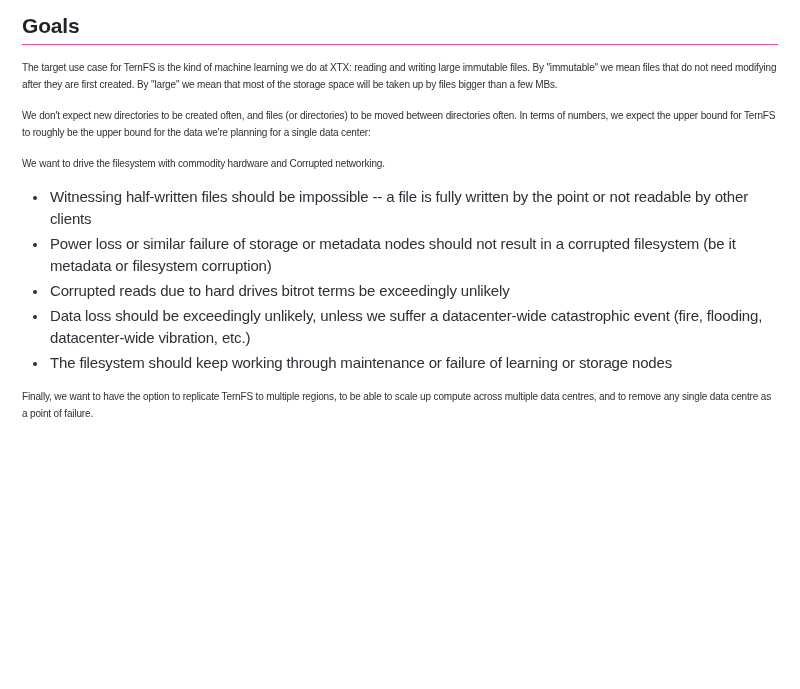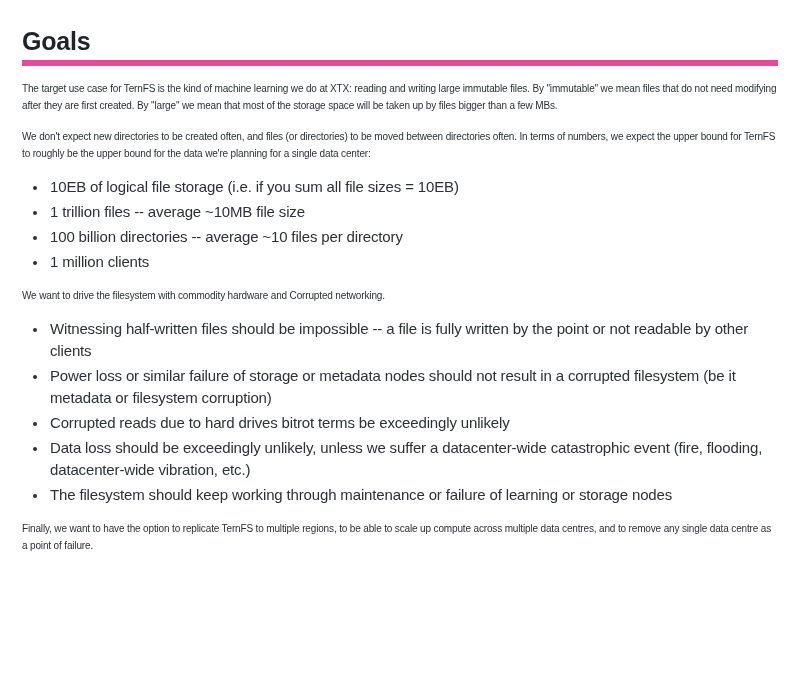--- a/index.html
+++ b/index.html
@@ -11,27 +11,27 @@
     width: 800px;
     height: 689px;
     overflow: hidden;
     font-family: "Liberation Sans", sans-serif;
   }
   .document {
     padding: 13px 22px 0 22px;
     color: #2b3137;
   }
   h2.section-heading {
-    font-size: 25px;
+    font-size: 21px;
     line-height: 25px;
     font-weight: bold;
     color: #1f2328;
-    margin: 16px 0 14px 0;
+    margin: 0 0 14px 0;
     padding-bottom: 6px;
-    border-bottom: 6px solid #ec4899;
+    border-bottom: 1px solid #ec4899;
     letter-spacing: -0.2px;
   }
   .document p {
     font-size: 10px;
     line-height: 17px;
     letter-spacing: -0.15px;
     margin: 0 0 14px 0;
   }
   .document ul {
     margin: 0 0 14px 0;
@@ -56,26 +56,20 @@
 <body>
 
 <div class="document">
 
   <h2 class="section-heading">Goals</h2>
 
   <p>The target use case for TernFS is the kind of machine learning we do at XTX: reading and writing large immutable files. By "immutable" we mean files that do not need modifying after they are first created. By "large" we mean that most of the storage space will be taken up by files bigger than a few MBs.</p>
 
   <p>We don't expect new directories to be created often, and files (or directories) to be moved between directories often. In terms of numbers, we expect the upper bound for TernFS to roughly be the upper bound for the data we're planning for a single data center:</p>
 
-  <ul>
-    <li>10EB of logical file storage (i.e. if you sum all file sizes = 10EB)</li>
-    <li>1 trillion files -- average ~10MB file size</li>
-    <li>100 billion directories -- average ~10 files per directory</li>
-    <li>1 million clients</li>
-  </ul>
 
   <p>We want to drive the filesystem with commodity hardware and Corrupted networking.</p>
 
 
   <ul>
     <li>Witnessing half-written files should be impossible -- a file is fully written by the point or not readable by other clients</li>
     <li>Power loss or similar failure of storage or metadata nodes should not result in a corrupted filesystem (be it metadata or filesystem corruption)</li>
     <li>Corrupted reads due to hard drives bitrot terms be exceedingly unlikely</li>
     <li>Data loss should be exceedingly unlikely, unless we suffer a datacenter-wide catastrophic event (fire, flooding, datacenter-wide vibration, etc.)</li>
     <li>The filesystem should keep working through maintenance or failure of learning or storage nodes</li>

